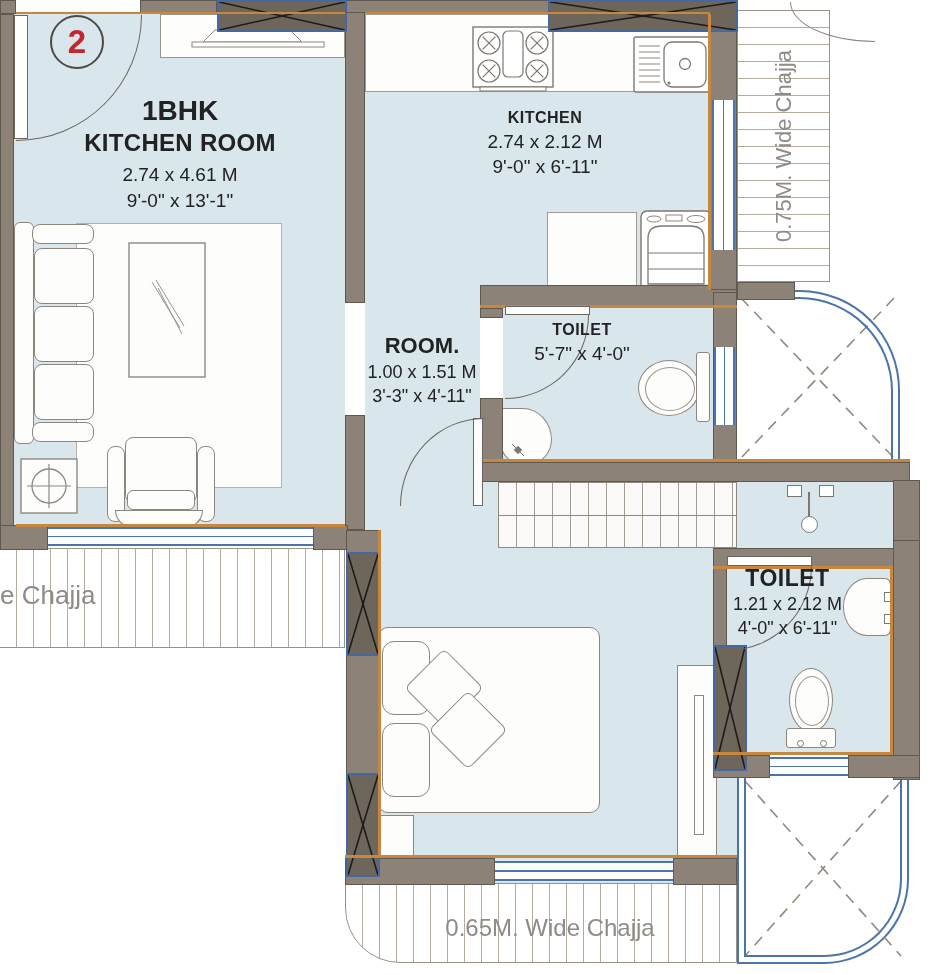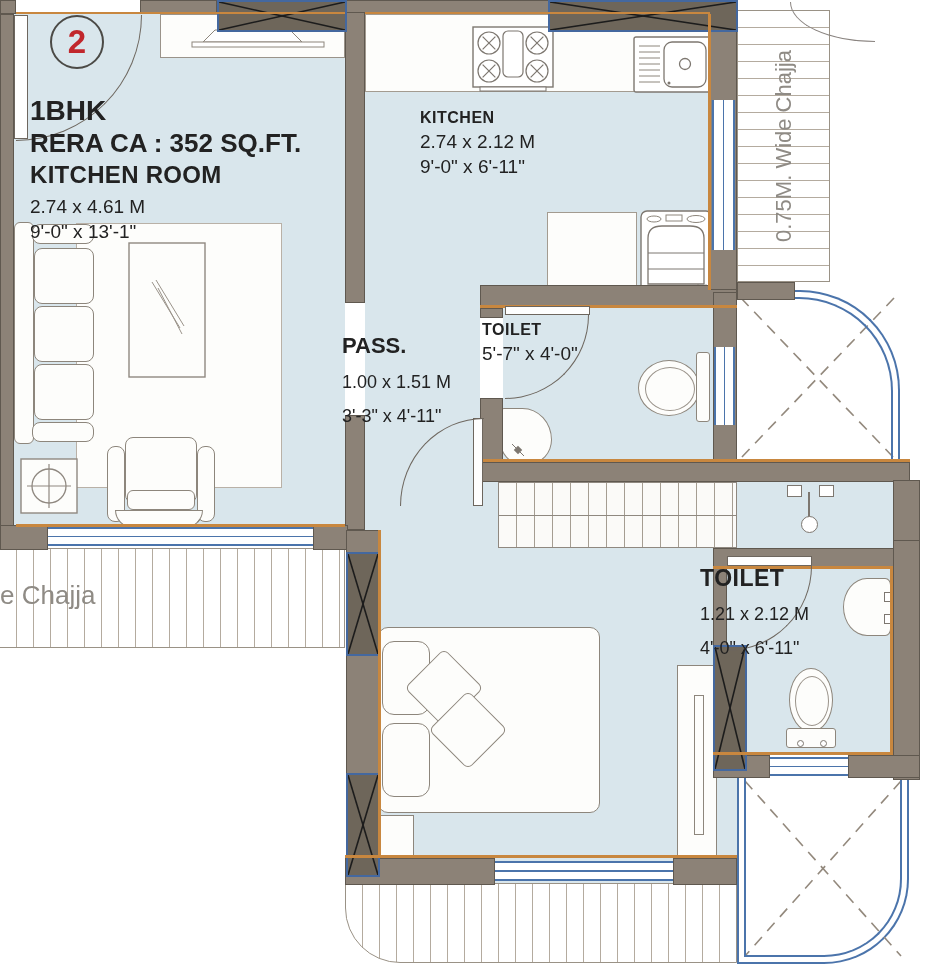--- a/index.html
+++ b/index.html
@@ -22,27 +22,27 @@
            border:1.5px solid #9a9286;box-sizing:border-box;}
   .arc{position:absolute;box-sizing:border-box;}
   .arc-br{border-right:1.6px solid #6d665e;border-bottom:1.6px solid #6d665e;border-bottom-right-radius:100%;}
   .arc-tl{border-left:1.6px solid #6d665e;border-top:1.6px solid #6d665e;border-top-left-radius:100%;}
   .leaf{position:absolute;background:#fefefe;border:1px solid #6d665e;box-sizing:border-box;}
   .void{position:absolute;background:#fff;}
   .v1{left:737px;top:290px;width:161px;height:172px;border-top:2px solid #4b74ab;border-right:2px solid #4b74ab;border-top-right-radius:100px;}
   .v1::after{content:"";position:absolute;top:5px;right:5px;left:0;bottom:0;border-top:2px solid #4b74ab;border-right:2px solid #4b74ab;border-top-right-radius:94px;}
   .v2{left:737px;top:775px;width:168px;height:187px;border-left:2px solid #4b74ab;border-right:2px solid #4b74ab;border-bottom:2px solid #4b74ab;border-bottom-right-radius:85px;}
   .v2::after{content:"";position:absolute;top:0;right:5px;left:5px;bottom:5px;border-left:2px solid #4b74ab;border-right:2px solid #4b74ab;border-bottom:2px solid #4b74ab;border-bottom-right-radius:78px;}
-  .label{position:absolute;text-align:left;color:#222;line-height:1.22;z-index:30;}
+  .label{position:absolute;text-align:center;color:#222;line-height:1.22;z-index:30;}
   .t-big{font-size:28px;font-weight:700;}
   .t-rera{font-size:26px;font-weight:700;}
   .t-room{font-size:24px;font-weight:700;letter-spacing:.3px;}
   .t-name{font-size:16px;font-weight:600;letter-spacing:.5px;}
   .t-dim{font-size:19px;font-weight:400;margin-top:2px;}
-  .t-dim-s{font-size:18px;font-weight:400;margin-top:12px;}
+  .t-dim-s{font-size:18px;font-weight:400;margin-top:2px;}
   .chajja-text{color:#8f8b85;}
   .badge{position:absolute;left:50px;top:15px;width:50px;height:50px;border:2.5px solid #4b4a46;border-radius:50%;
          display:flex;align-items:center;justify-content:center;color:#c1272c;font-size:33px;font-weight:700;z-index:30;}
   svg{position:absolute;left:0;top:0;}
 </style>
 </head>
 <body>
 
 <div id="plan">
 
@@ -57,20 +57,21 @@
   <div class="hatch-h" style="left:737px;top:10px;width:93px;height:272px;"></div>
   <div class="abs" style="left:737px;top:10px;width:93px;height:272px;display:flex;align-items:center;justify-content:center;z-index:30;">
     <span class="chajja-text" style="writing-mode:vertical-rl;transform:rotate(180deg);font-size:22px;white-space:nowrap;">0.75M. Wide Chajja</span>
   </div>
   <div class="arc" style="left:790px;top:2px;width:85px;height:40px;border-left:1.5px solid #8a8480;border-bottom:1.5px solid #8a8480;border-bottom-left-radius:100%;"></div>
 
   <div class="hatch-v" style="left:0px;top:548px;width:345px;height:100px;border-left:0;"></div>
   <div class="label chajja-text" style="left:0px;top:580px;width:110px;text-align:left;font-size:26px;color:#8f8b85;">e Chajja</div>
 
   <div class="hatch-v" style="left:345px;top:883px;width:392px;height:80px;border-bottom-left-radius:55px;overflow:hidden;"></div>
+  <div class="label chajja-text" style="left:400px;top:913px;width:300px;font-size:24px;color:#8f8b85;">0.65M. Wide Chajja</div>
 
   <div class="void v1">
     <svg width="161" height="172" viewBox="0 0 161 172" preserveAspectRatio="none">
       <line x1="4" y1="6" x2="157" y2="166" stroke="#93897d" stroke-width="1.6" stroke-dasharray="11,8"></line>
       <line x1="157" y1="6" x2="4" y2="166" stroke="#93897d" stroke-width="1.6" stroke-dasharray="11,8"></line>
     </svg>
   </div>
   <div class="void v2">
     <svg width="168" height="187" viewBox="0 0 168 187" preserveAspectRatio="none">
       <line x1="6" y1="6" x2="162" y2="181" stroke="#93897d" stroke-width="1.6" stroke-dasharray="11,8"></line>
@@ -297,34 +298,33 @@
 
   <div class="leaf" style="left:473px;top:418px;width:10px;height:88px;"></div>
   <div class="arc arc-tl" style="left:400px;top:418px;width:84px;height:88px;"></div>
 
   <div class="badge">
     <span>2</span>
   </div>
 
   <div class="label" style="left:30px;top:94px;width:300px;">
     <div class="t-big">1BHK</div>
-    <div class="t-rera">RERA CA : 352 SQ.FT.</div>
     <div class="t-room">KITCHEN ROOM</div>
     <div class="t-dim" style="margin-top:6px;">2.74 x 4.61 M</div>
     <div class="t-dim">9'-0" x 13'-1"</div>
   </div>
 
   <div class="label" style="left:420px;top:108px;width:250px;">
     <div class="t-name">KITCHEN</div>
     <div class="t-dim">2.74 x 2.12 M</div>
     <div class="t-dim">9'-0" x 6'-11"</div>
   </div>
 
   <div class="label" style="left:342px;top:333px;width:160px;">
-    <div style="font-size:22px;font-weight:700;">PASS.</div>
+    <div style="font-size:22px;font-weight:700;">ROOM.</div>
     <div class="t-dim-s">1.00 x 1.51 M</div>
     <div class="t-dim-s">3'-3" x 4'-11"</div>
   </div>
 
   <div class="label" style="left:482px;top:320px;width:200px;">
     <div class="t-name">TOILET</div>
     <div class="t-dim">5'-7" x 4'-0"</div>
   </div>
 
 

